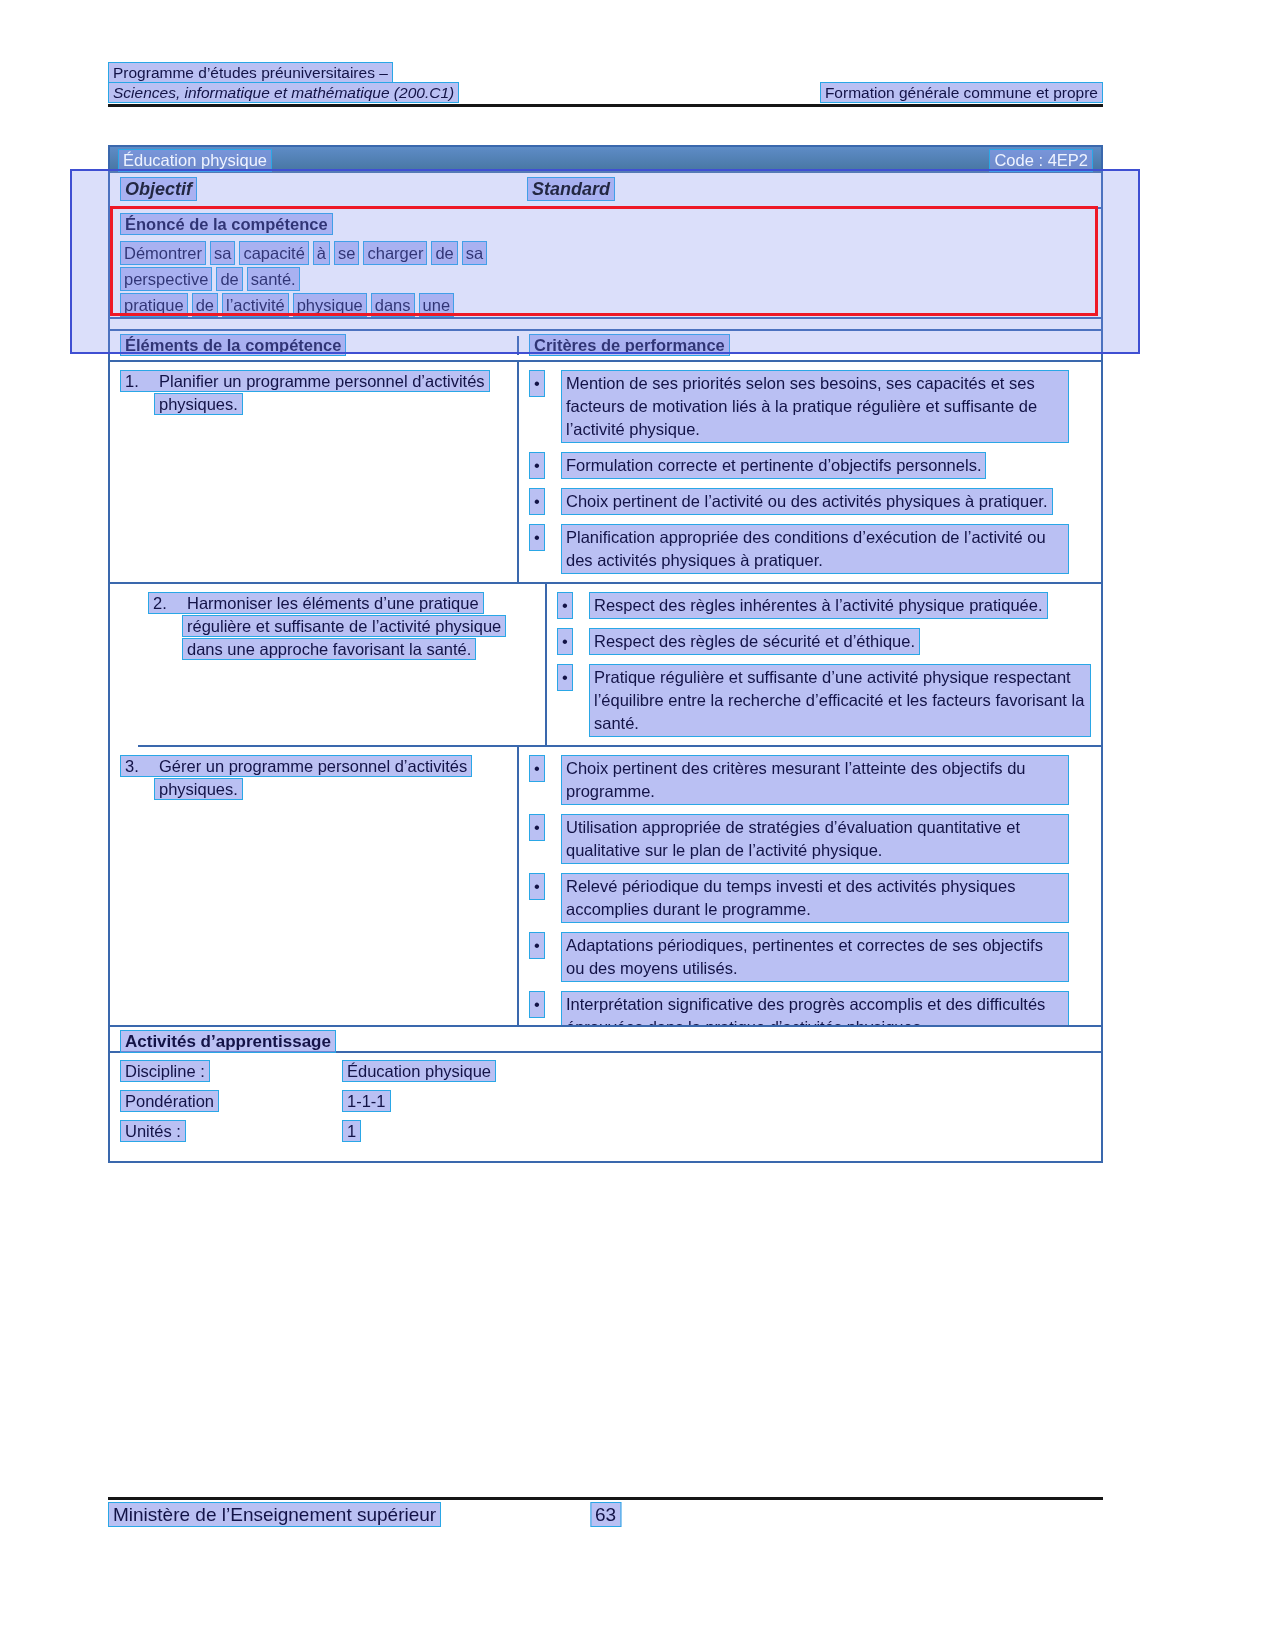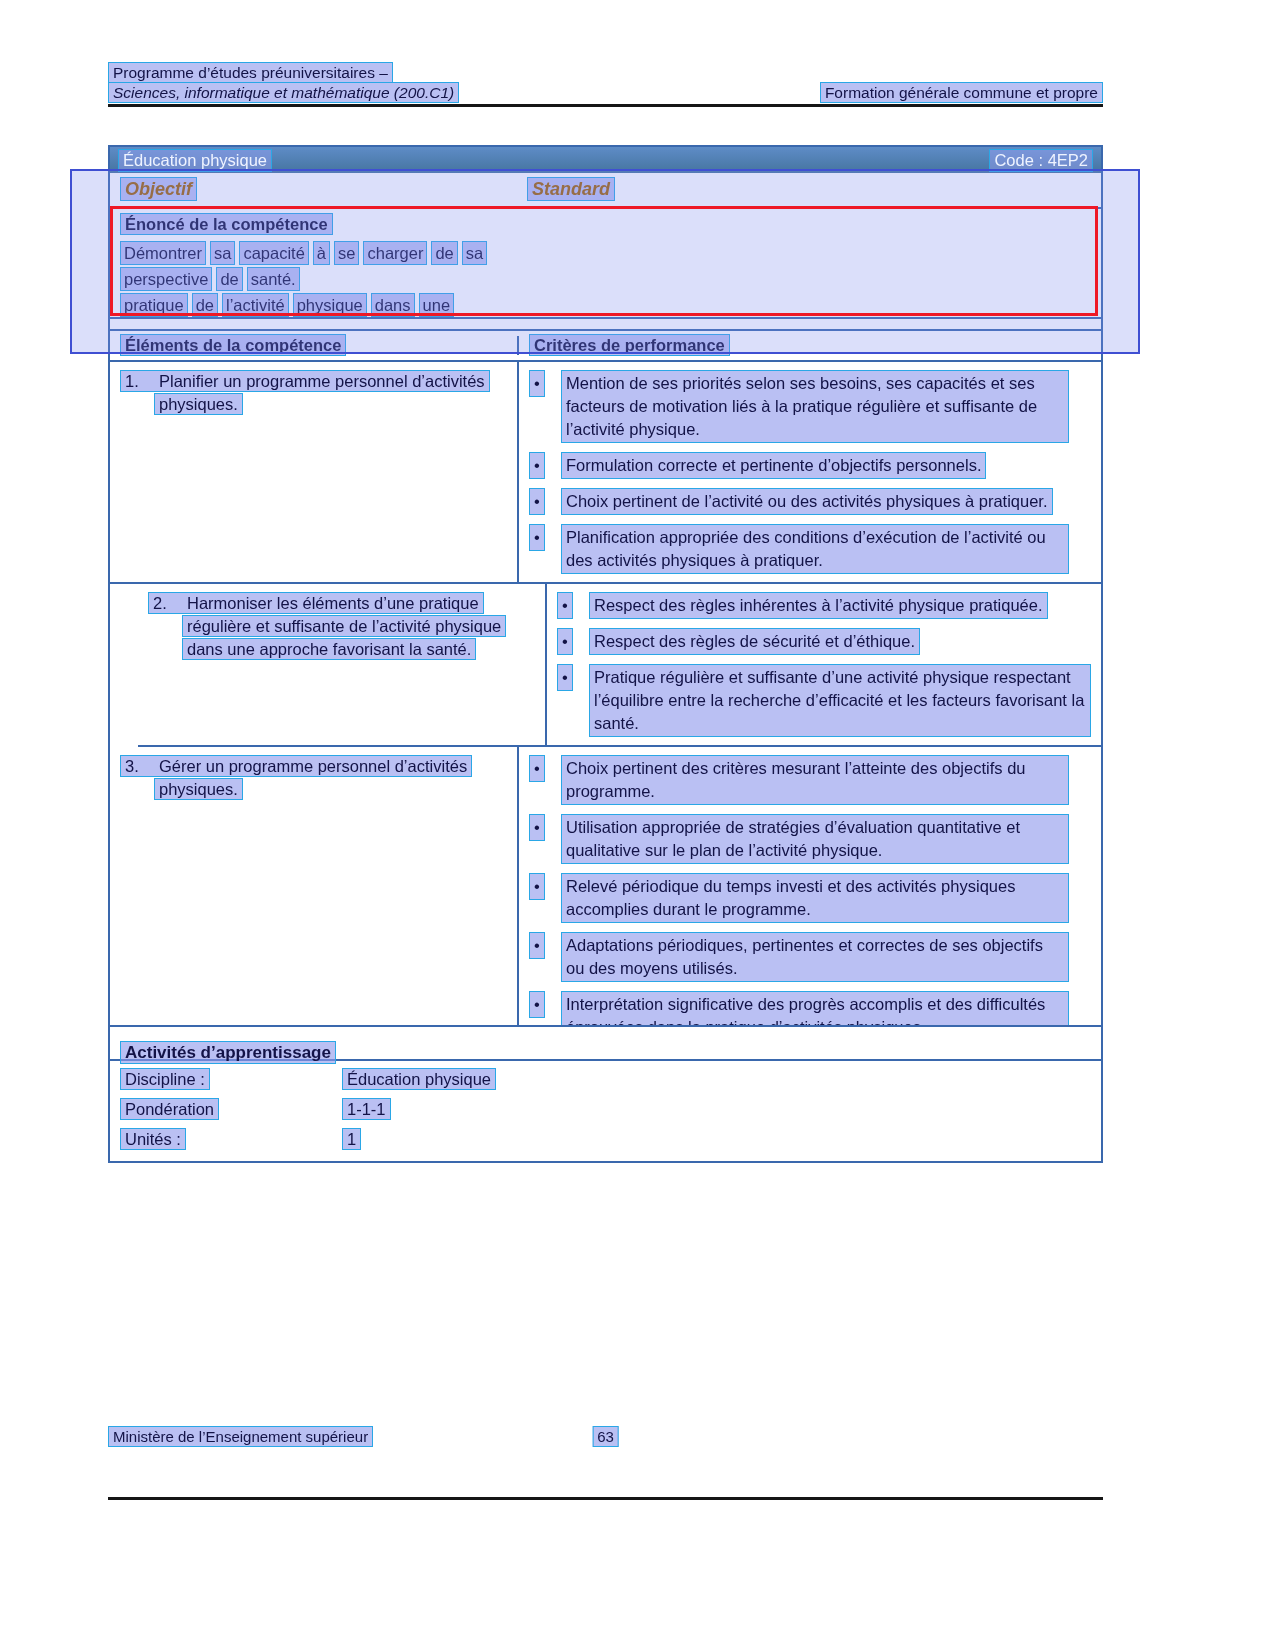--- a/index.html
+++ b/index.html
@@ -43,21 +43,21 @@
   .titlebar {
     display:flex; justify-content:space-between; align-items:center;
     background:linear-gradient(180deg,#5e8cc7,#45749f); color:#eef3ff;
     height:26px; padding:1px 8px; font-size:16.5px;
   }
   .titlebar .hl { background:rgba(150,160,240,0.5); }
 
   .obj-row { display:flex; height:34px; padding-top:6px; }
   .cell-left { width:407px; padding-left:10px; flex:0 0 auto; }
   .cell-right { flex:1 1 auto; padding-left:10px; }
-  .heading-label { color:#a16207; font-weight:bold; font-style:italic; font-size:18px; }
+  .heading-label { color:#000000; font-weight:bold; font-style:italic; font-size:18px; }
 
   .enonce {
     height:112px; border-top:2px solid #3a68ad; border-bottom:2px solid #3a68ad;
     padding:6px 0 0 10px;
   }
   .enonce-heading-row { margin-bottom:6px; }
   .enonce-line { line-height:26px; white-space:nowrap; }
 
   .cols-header {
     display:flex; margin-top:10px;
@@ -81,27 +81,27 @@
   .bullet { display:flex; align-items:flex-start; margin-bottom:9px; line-height:23px; }
   .bullet:last-child { margin-bottom:0; }
   .dot { flex:0 0 auto; width:16px; text-align:center; margin-right:16px; padding:1px 2px; }
   .btext { max-width:508px; }
 
   
   .table-activities {
     position:absolute; left:108px; top:1025px; width:995px; height:138px;
     border:2px solid #3a68ad; background:#ffffff; font-size:16.5px;
   }
-  .act-header { height:26px; border-bottom:2px solid #3a68ad; padding:16px 10px; font-size:17px; }
+  .act-header { height:26px; border-bottom:2px solid #3a68ad; padding:5px 10px; font-size:17px; }
   .act-body { padding:9px 10px 0; }
   .act-row { display:flex; margin-bottom:11px; }
   .act-label { width:222px; flex:0 0 auto; }
 
   
-  .doc-footer { position:absolute; left:108px; top:1428px; width:995px; font-size:15px; }
+  .doc-footer { position:absolute; left:108px; top:1504px; width:995px; font-size:19px; }
   .footer-page { position:absolute; left:50%; top:0; transform:translateX(-50%); }
 
   
   .overlay-big {
     position:absolute; left:70px; top:169px; width:1070px; height:185px;
     background:rgba(125,140,238,0.28); border:2px solid #3f4fd2;
     z-index:6; pointer-events:none;
   }
   .overlay-red {
     position:absolute; left:110px; top:206px; width:988px; height:110px;

